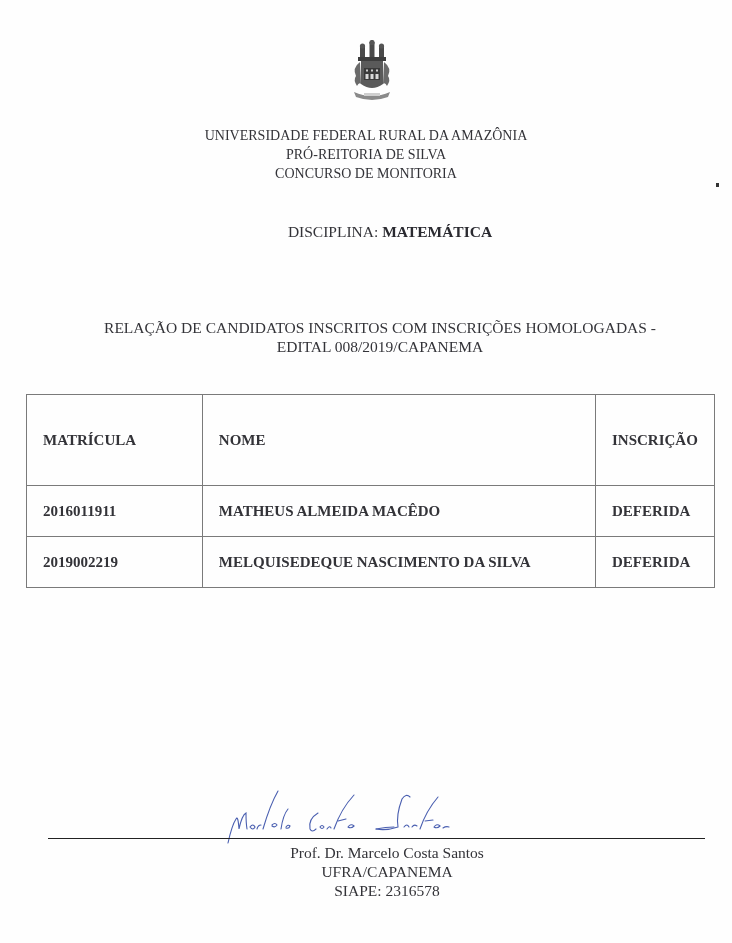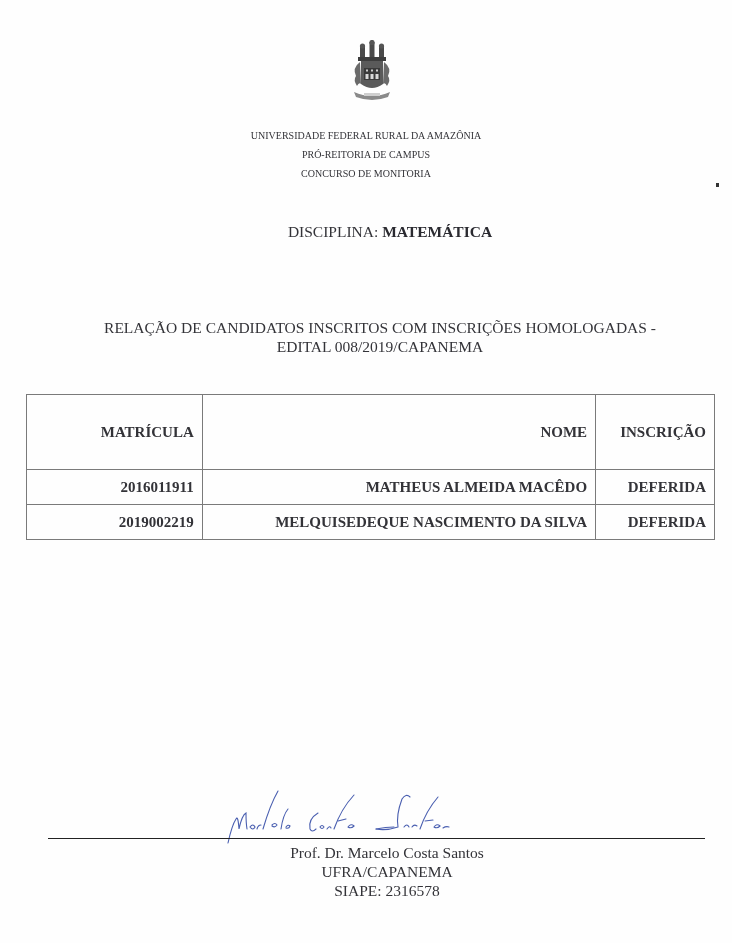--- a/index.html
+++ b/index.html
@@ -28,21 +28,21 @@
       left: 350px;
       top: 40px;
       width: 44px;
       height: 64px;
     }
     .header-block {
       position: absolute;
       left: 0;
       width: 732px;
       text-align: center;
-      font-size: 10px;
+      font-size: 14px;
       line-height: 19px;
       color: #333338;
     }
     .header-block .line {
       display: block;
     }
     .institution { top: 126px; }
     .discipline {
       position: absolute;
       top: 223px;
@@ -77,22 +77,22 @@
       top: 394px;
       width: 689px;
       border-collapse: collapse;
       font-family: "Liberation Serif", "DejaVu Serif", serif;
       font-weight: bold;
       font-size: 15px;
       color: #333338;
     }
     table.roster th, table.roster td {
       border: 1px solid #7a7a7a;
-      text-align: right;
-      padding: 8px;
+      text-align: left;
+      padding: 16px;
     }
     table.roster th {
       height: 58px;
       font-weight: bold;
     }
     table.roster td {
       height: 18px;
       line-height: 17px;
     }
     col.c1 { width: 176px; }
@@ -153,21 +153,21 @@
 
     <path d="M10 22 Q2 28 6 36 Q3 40 7 46 Q9 42 11 44 Z" fill="#6a6a6a"></path>
     <path d="M34 22 Q42 28 38 36 Q41 40 37 46 Q35 42 33 44 Z" fill="#6a6a6a"></path>
 
     <path d="M4 52 Q22 60 40 52 L38 57 Q22 63 6 57 Z" fill="#8a8a8a"></path>
     <rect x="14" y="53" width="16" height="3" fill="#cfcfcf"></rect>
   </svg>
 
   <div class="header-block institution">
     <span class="line">UNIVERSIDADE FEDERAL RURAL DA AMAZÔNIA</span>
-    <span class="line">PRÓ-REITORIA DE CAMPUS</span>
+    <span class="line">PRÓ-REITORIA DE SILVA</span>
     <span class="line">CONCURSO DE MONITORIA</span>
   </div>
 
   <div class="stray-mark"></div>
 
   <div class="discipline">
     <span>DISCIPLINA:</span>
     <b>MATEMÁTICA</b>
   </div>
 

